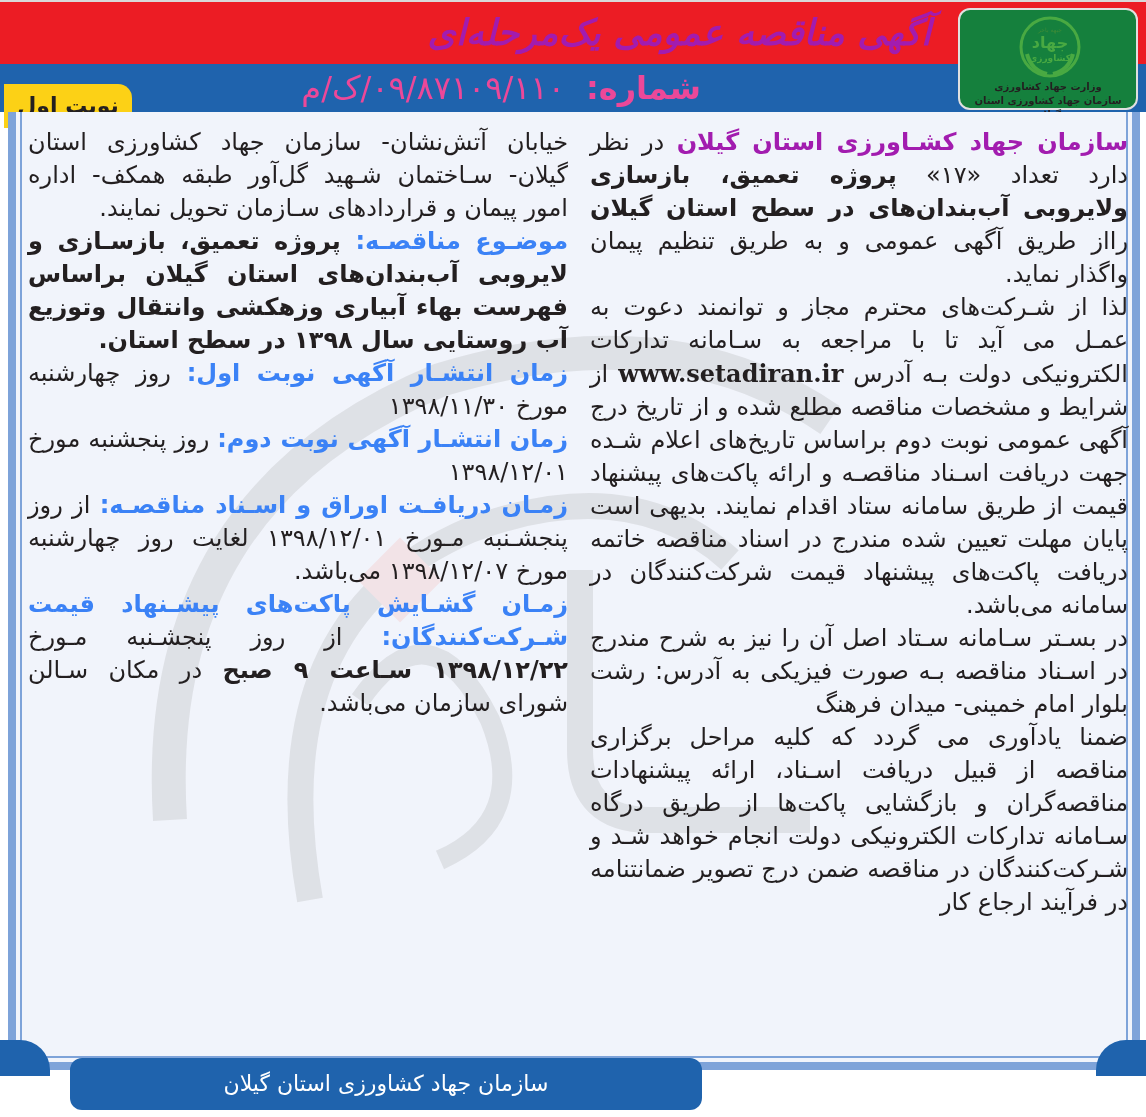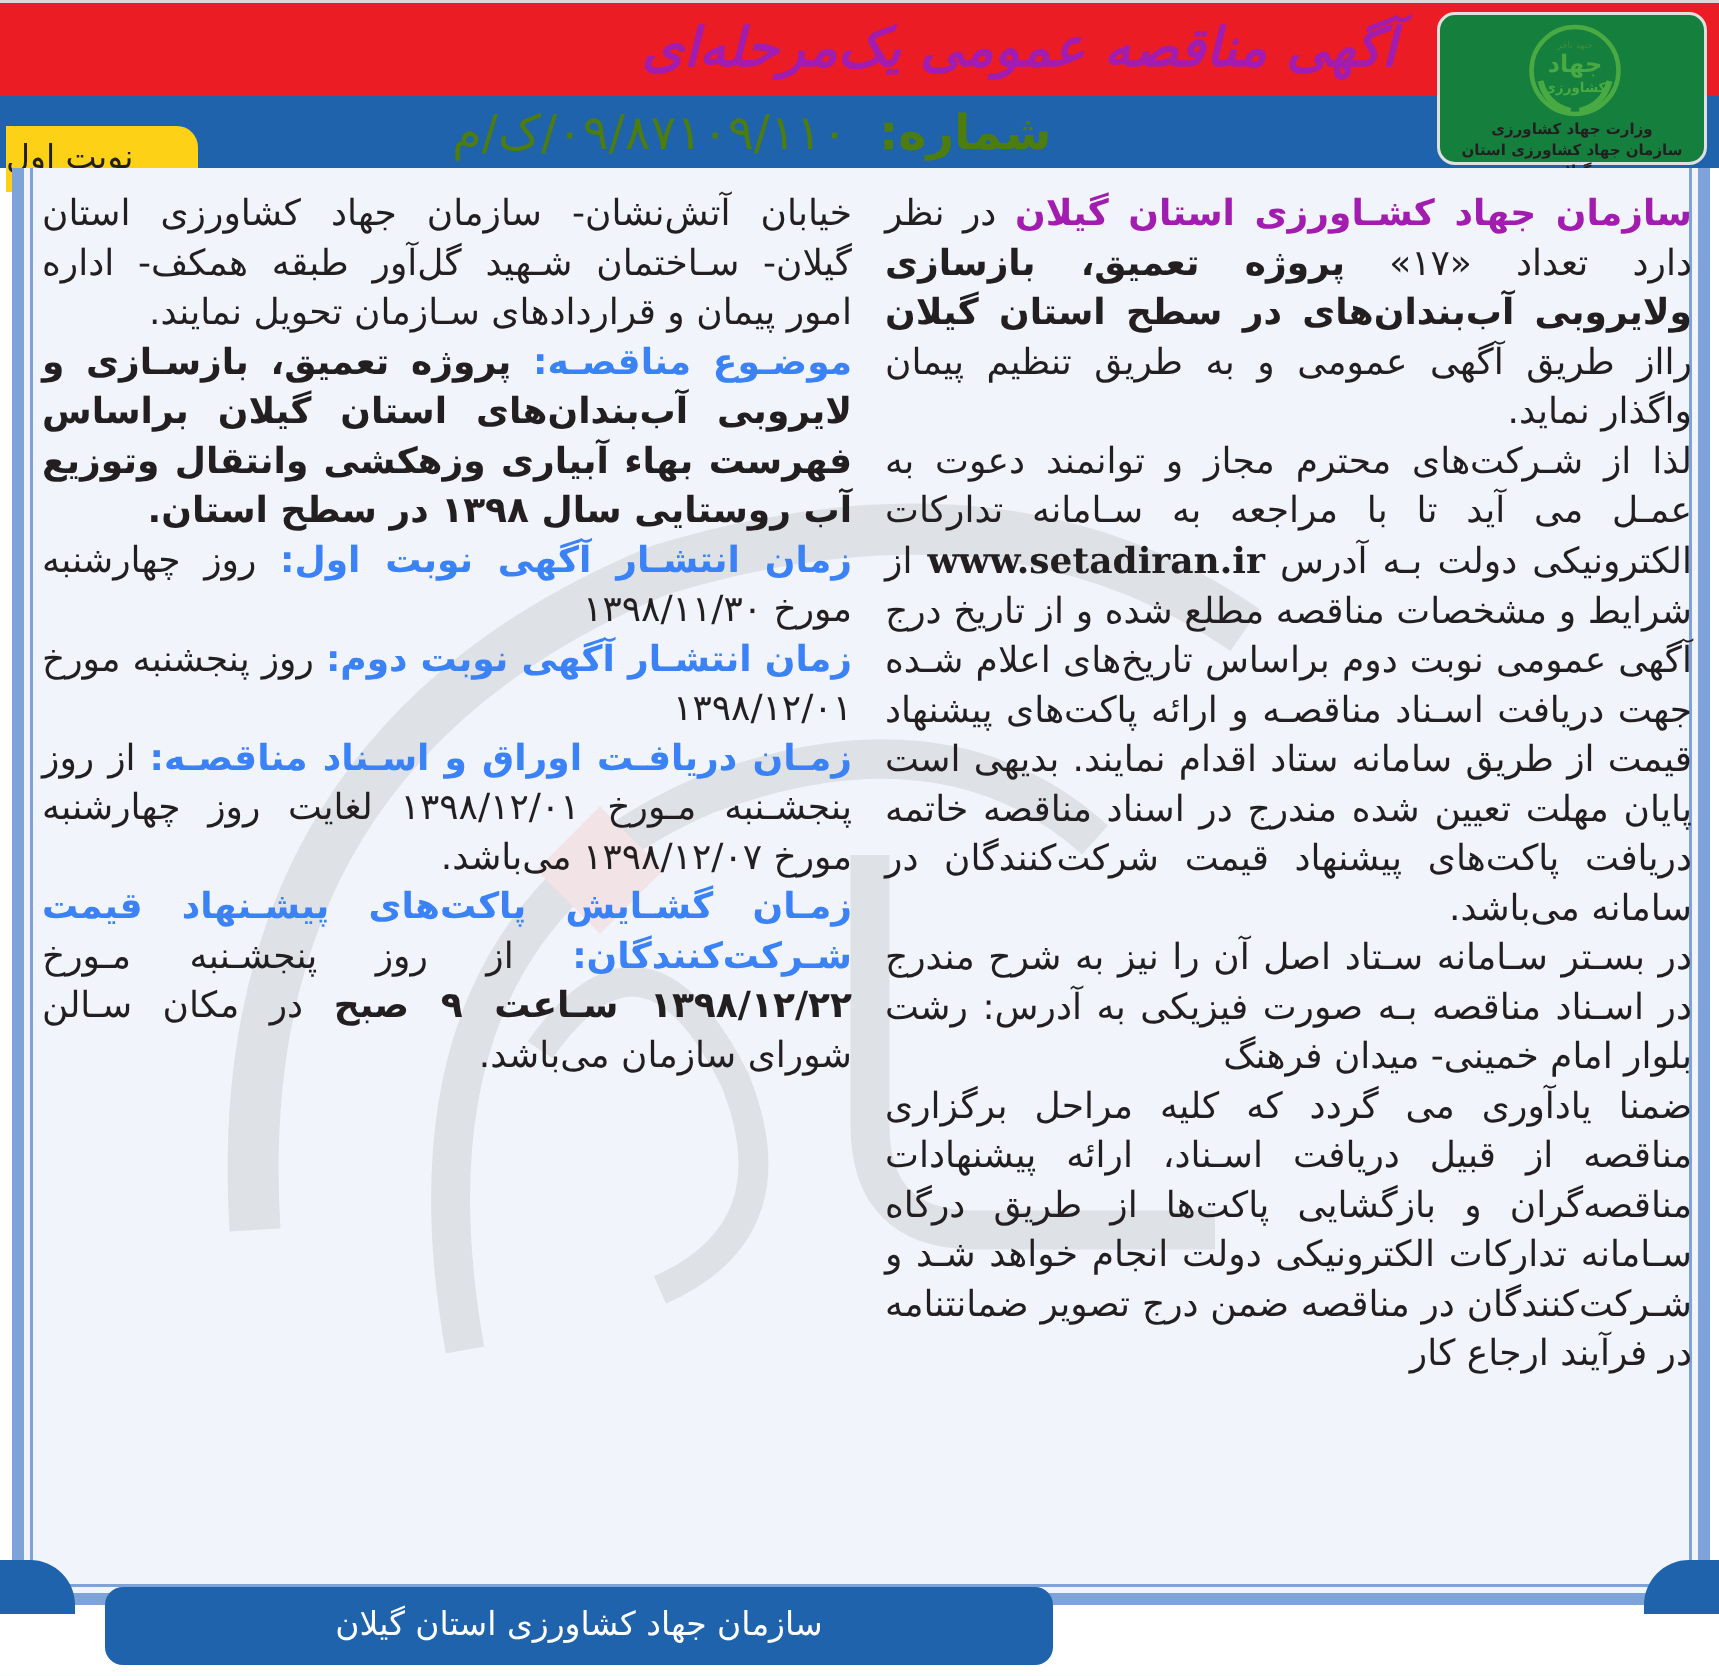--- a/index.html
+++ b/index.html
@@ -14,29 +14,29 @@
       position: absolute; left: 0; top: 64px; width: 1146px; height: 48px;
       background: #1f63ad;
     }
     .title {
       position: absolute; right: 215px; top: 8px; height: 50px;
       color: #a21caf; font-weight: bold; font-size: 36px; line-height: 50px;
       white-space: nowrap; direction: rtl; font-style: italic;
     }
     .number {
       position: absolute; right: 445px; top: 66px; height: 44px;
-      color: #4d7c0f; font-weight: bold; font-size: 32px; line-height: 44px;
+      color: #ec4899; font-weight: bold; font-size: 32px; line-height: 44px;
       white-space: nowrap; direction: rtl;
     }
     .number .num-value { font-weight: normal; margin-right: 10px; }
     .round-badge {
       position: absolute; left: 4px; top: 84px; width: 128px; height: 44px;
       background: #fcd116; border-radius: 0 14px 14px 0;
-      color: #231f20; font-weight: normal; font-size: 22px; line-height: 44px;
-      text-align: left; white-space: nowrap;
+      color: #231f20; font-weight: bold; font-size: 22px; line-height: 44px;
+      text-align: center; white-space: nowrap;
     }
 
     .logo-card {
       position: absolute; left: 958px; top: 8px; width: 180px; height: 102px;
       background: #15803d; border-radius: 12px; border: 2px solid #e0e0e0;
     }
     .logo-emblem {
       position: absolute; left: 57px; top: 4px; width: 66px; height: 66px;
     }
     .logo-caption {

